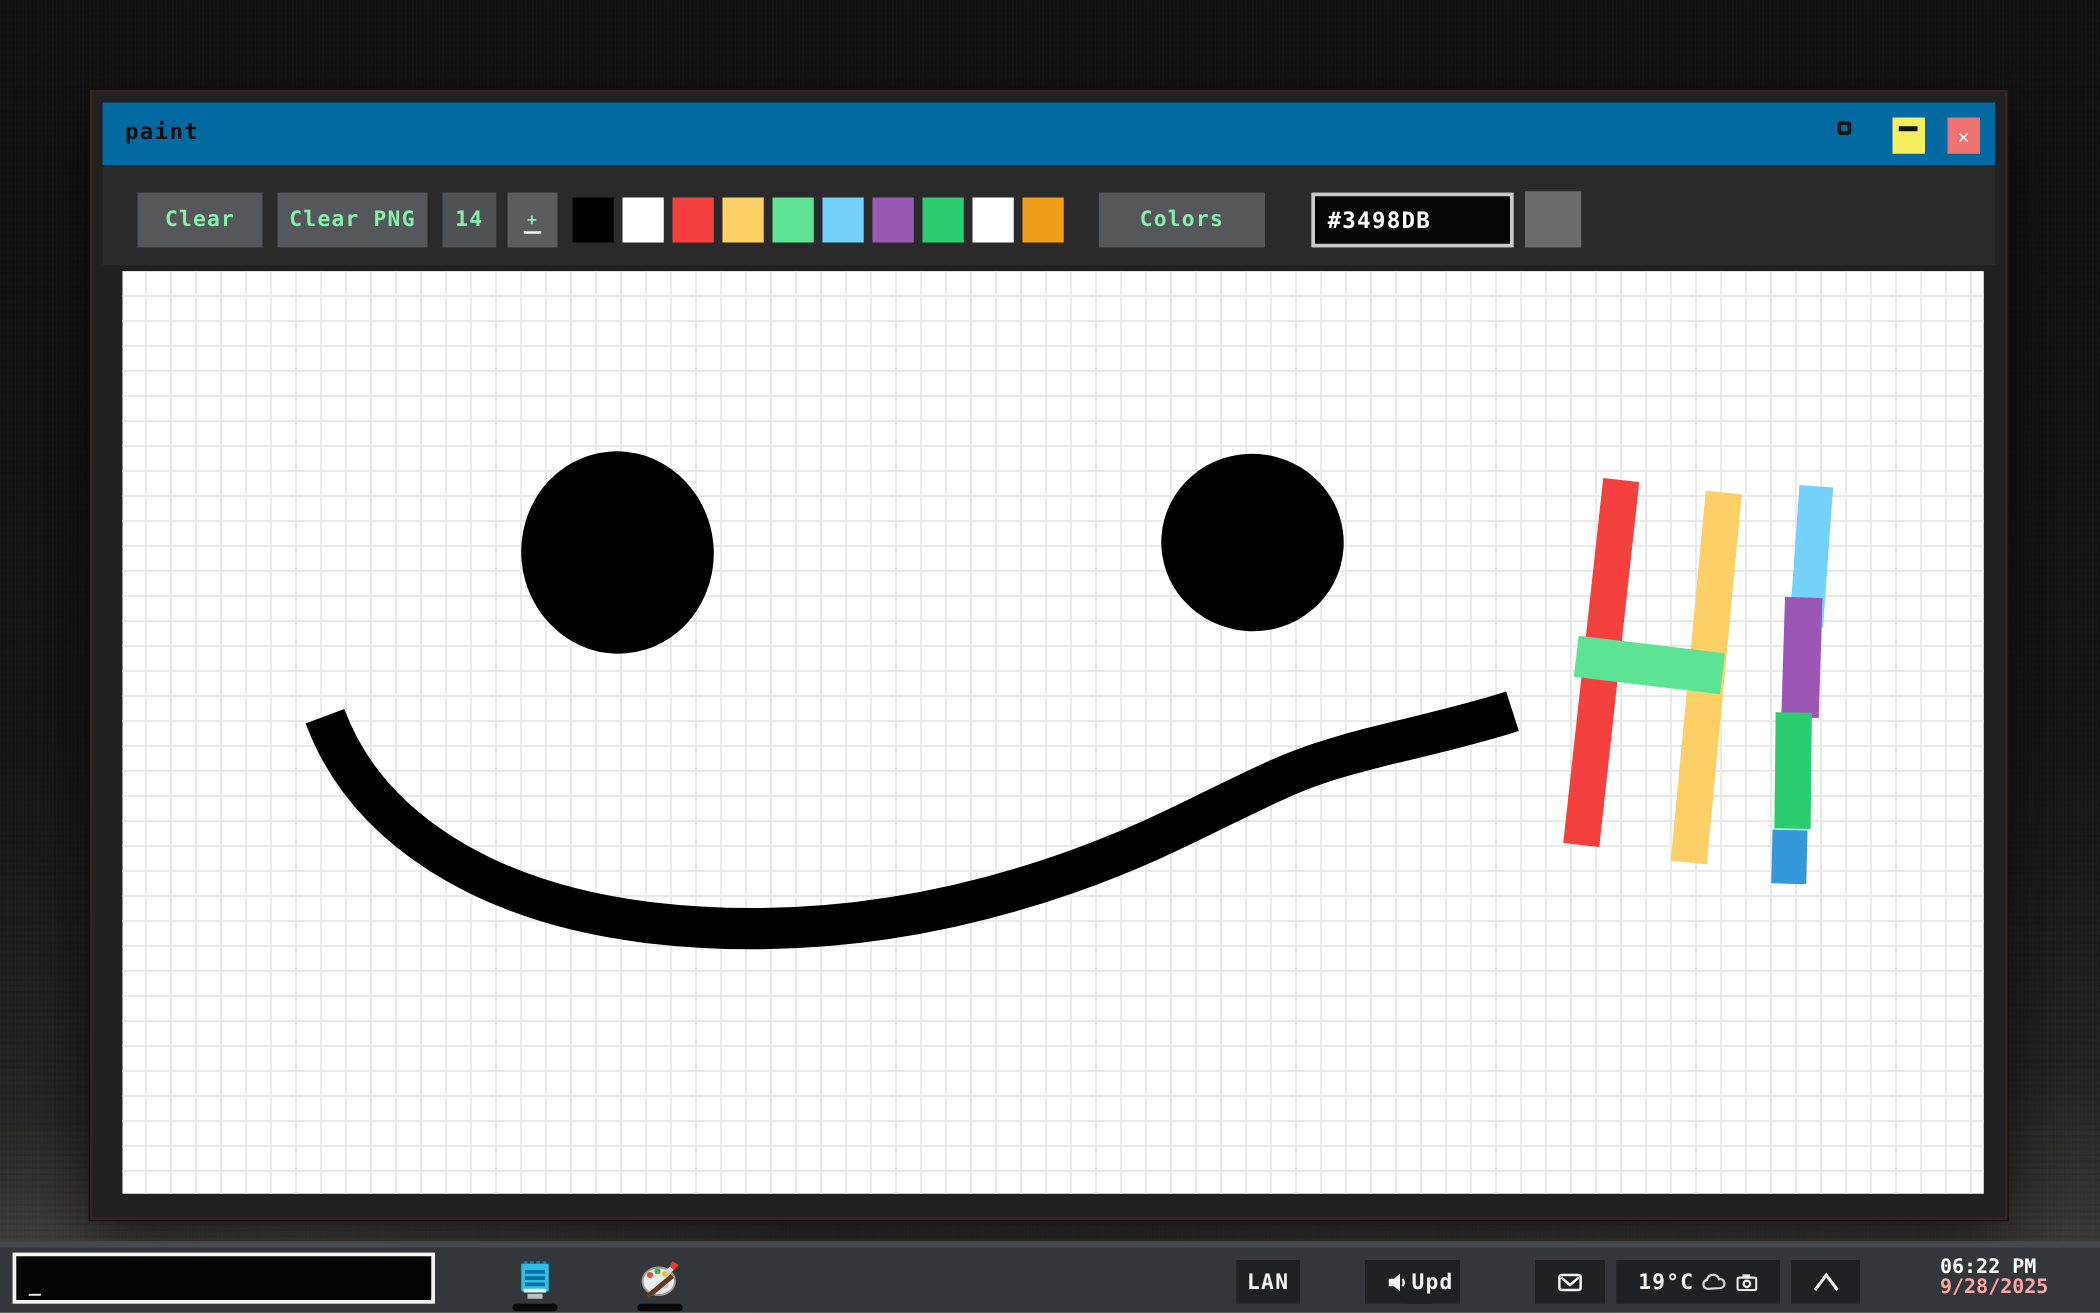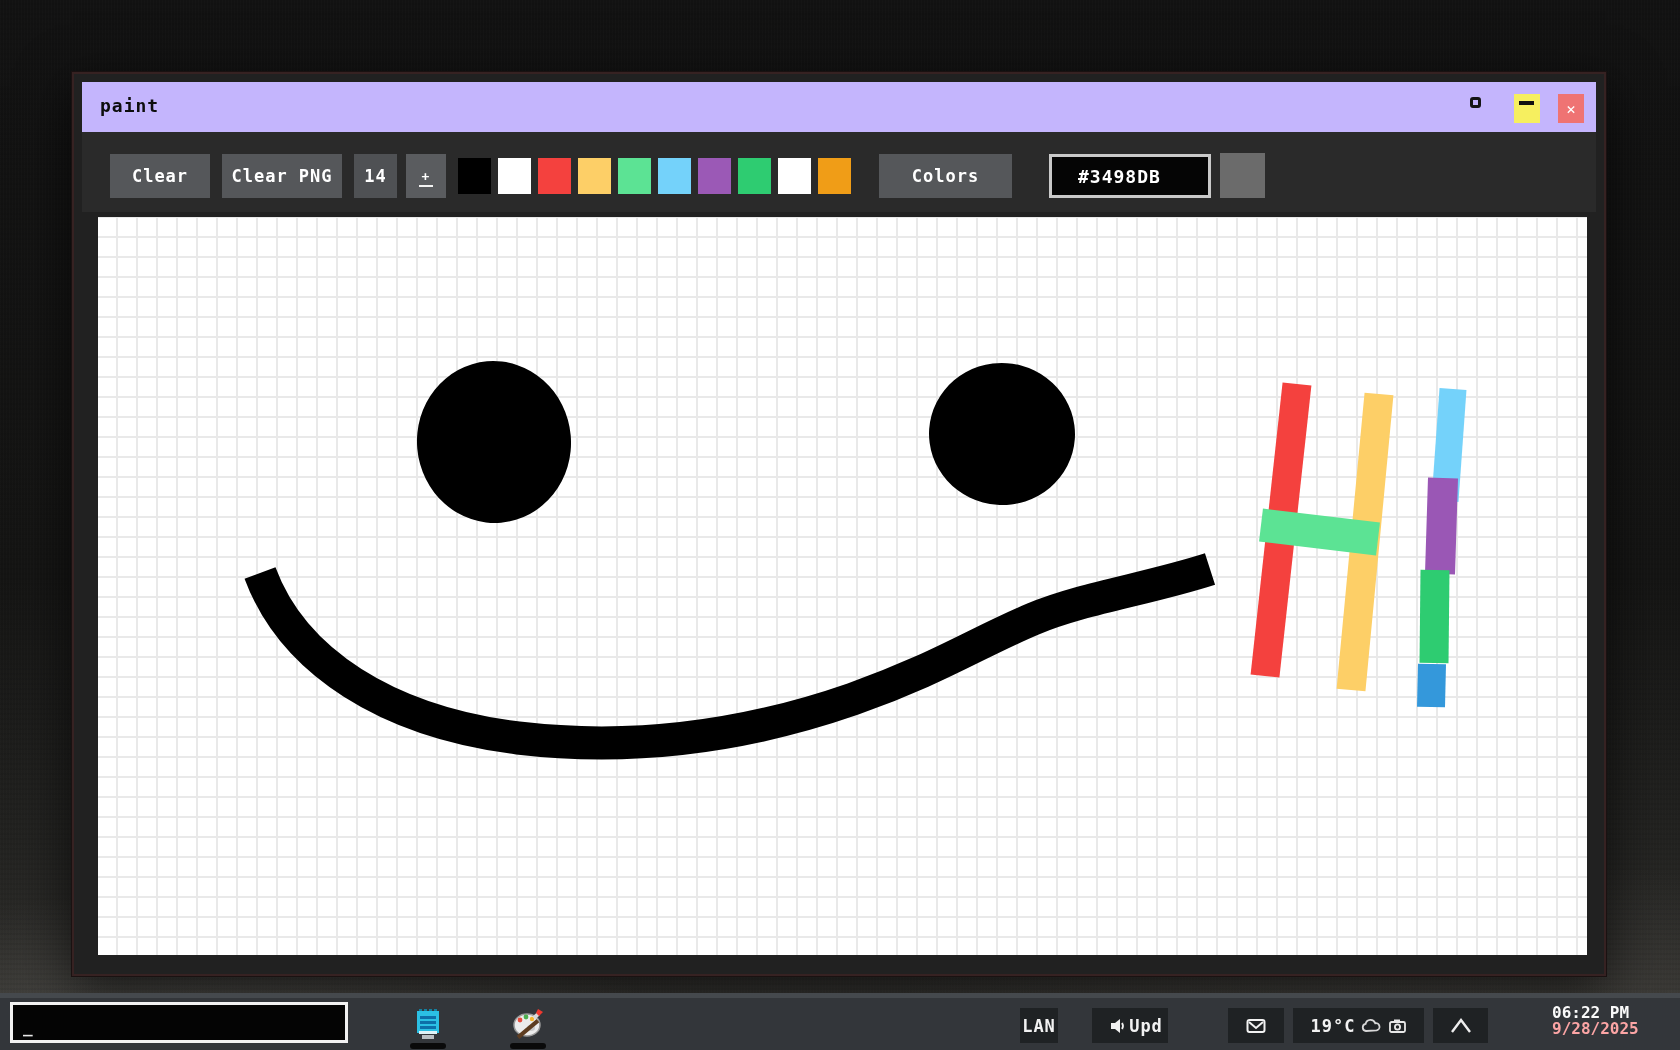--- a/index.html
+++ b/index.html
@@ -50,39 +50,39 @@
     text-align:center; line-height:22px; padding:0;
   }
 
   
   .toolbar {
     position:absolute; left:8px; top:58px; width:1514px; height:80px;
     background:#2a2a2a;
   }
   .tb-btn {
     position:absolute; top:22px; height:44px;
-    background:#55575a; border:none; color:#ffffff;
+    background:#55575a; border:none; color:#86efac;
     font-family:inherit; font-weight:bold; font-size:17px; letter-spacing:1px;
     cursor:pointer; text-align:center;
   }
   .tb-clear  { left:28px;  width:100px; }
   .tb-save   { left:140px; width:120px; }
   .tb-size   { left:272px; width:43px; background:#4f5154; cursor:default; }
   .tb-step   { left:324px; width:40px; background:#5a5c5f; font-size:13px; line-height:11px; padding-top:9px; }
   .tb-step .sep { display:block; width:14px; height:2px; background:#f3f3f3; margin:3px auto; }
   .swatch-row { position:absolute; left:376px; top:26px; height:36px; }
   .swatch {
     position:absolute; top:0; width:33px; height:36px; border:none; cursor:pointer; padding:0;
   }
   .tb-colors { left:797px; width:133px; }
   .hex-input {
     position:absolute; left:967px; top:22px; width:162px; height:44px;
     background:#050505; border:3px solid #c9c9c9; color:#fff;
     font-family:inherit; font-weight:bold; font-size:18px; letter-spacing:1px;
-    padding-left:26px;
+    padding-left:10px;
   }
   .active-swatch {
     position:absolute; left:1138px; top:21px; width:45px; height:45px;
     border:none; cursor:pointer;
   }
 
   
   .paint-canvas {
     position:absolute; left:24px; top:143px; width:1489px; height:738px;
     background-color:#ffffff;
@@ -114,41 +114,41 @@
   .app-shadow {
     position:absolute; left:-2px; bottom:-8px; width:36px; height:6px;
     background:#0a0a0a; border-radius:3px;
   }
   .tray-btn {
     position:absolute; top:10px; height:35px;
     background:#1f2224; border:none; color:#f2f2f2;
     font-family:inherit; font-weight:bold; font-size:17px; letter-spacing:1px;
     cursor:pointer; display:flex; align-items:center; justify-content:center; gap:6px;
   }
-  .tray-lan     { left:1020px; width:38px; }
+  .tray-lan     { left:989px; width:51px; }
   .tray-vol     { left:1092px; width:54px; }
   .tray-upd     { left:1124px; width:44px; }
   .tray-mail    { left:1228px; width:56px; }
   .tray-weather { left:1293px; width:131px; }
   .tray-graph   { left:1433px; width:55px; }
   .clock {
     position:absolute; left:1552px; top:7px; width:120px;
     color:#fafafa; font-size:16px; line-height:16px; letter-spacing:0px;
     white-space:nowrap;
   }
   .clock .date { color:#fca5a5; }
 </style>
 </head>
 <body>
 
 <div class="desktop">
 
   <div class="window">
 
-    <div class="titlebar" style="background: #c4b5fd;">
+    <div class="titlebar" style="background: #0369a1;">
       <span class="title-text">paint</span>
       <span class="deco-dot"></span>
       <button class="btn-min">
           <span class="bar"></span>
         </button>
       <button class="btn-close">✕</button>
     </div>
 
     <div class="toolbar">
       <button class="tb-btn tb-clear">Clear</button>

